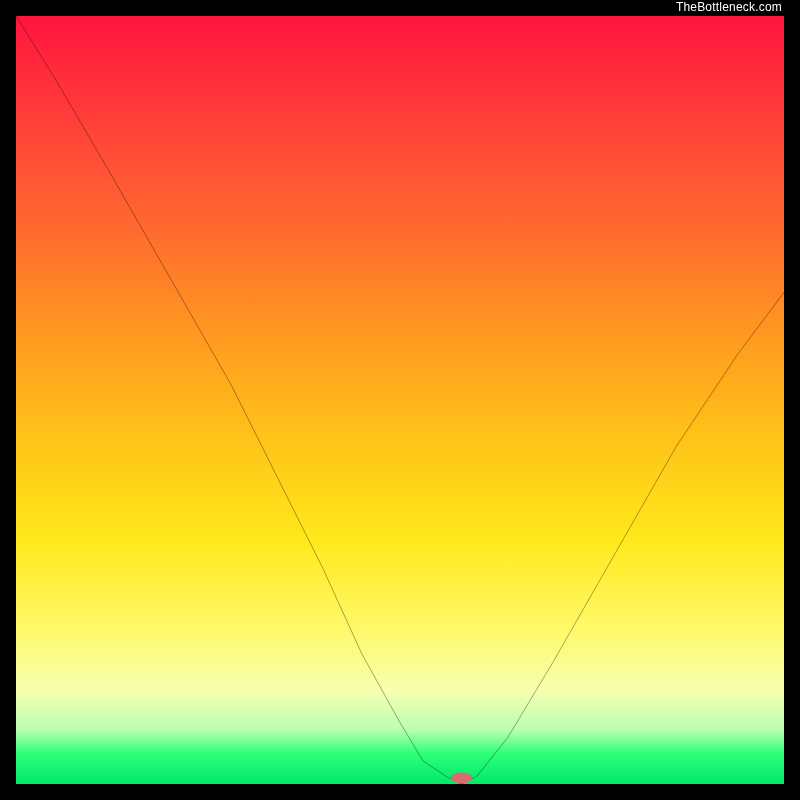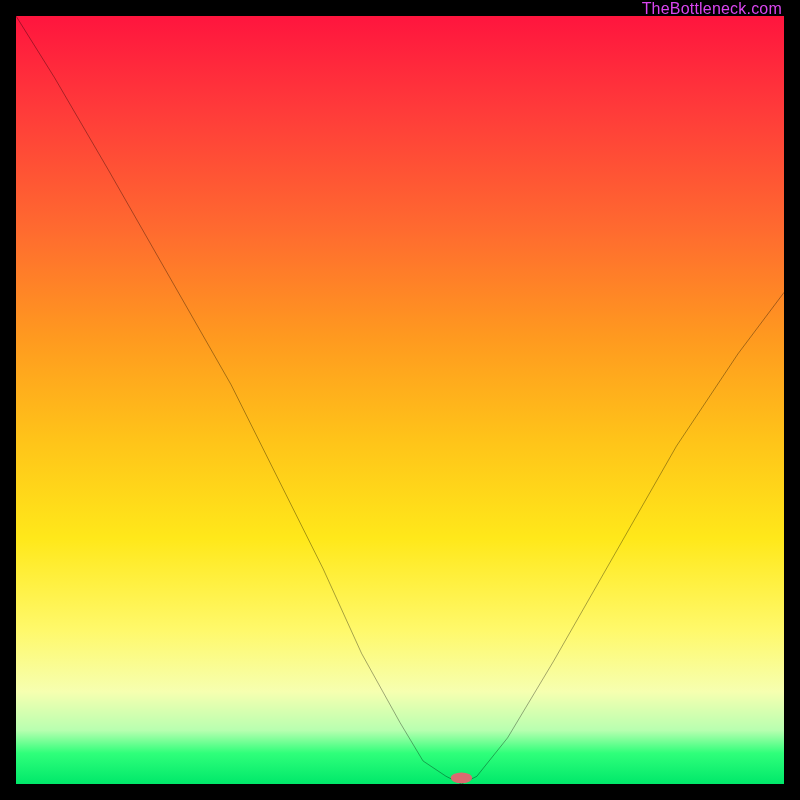--- a/index.html
+++ b/index.html
@@ -44,22 +44,22 @@
     left: 0;
     top: 0;
     width: 768px;
     height: 768px;
     pointer-events: none;
   }
   .watermark {
     position: absolute;
     top: 0;
     right: 18px;
-    color: #d946ef;
-    font-size: 16px;
+    color: #ffffff;
+    font-size: 12px;
     letter-spacing: 0.2px;
     user-select: none;
   }
 </style>
 </head>
 <body>
 
 <div class="frame">
   <div class="watermark">TheBottleneck.com</div>
   <div class="plot">

